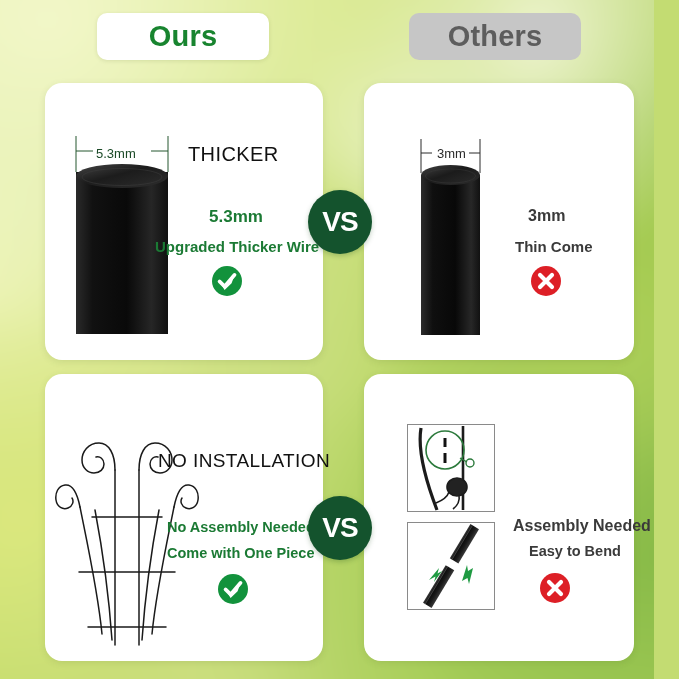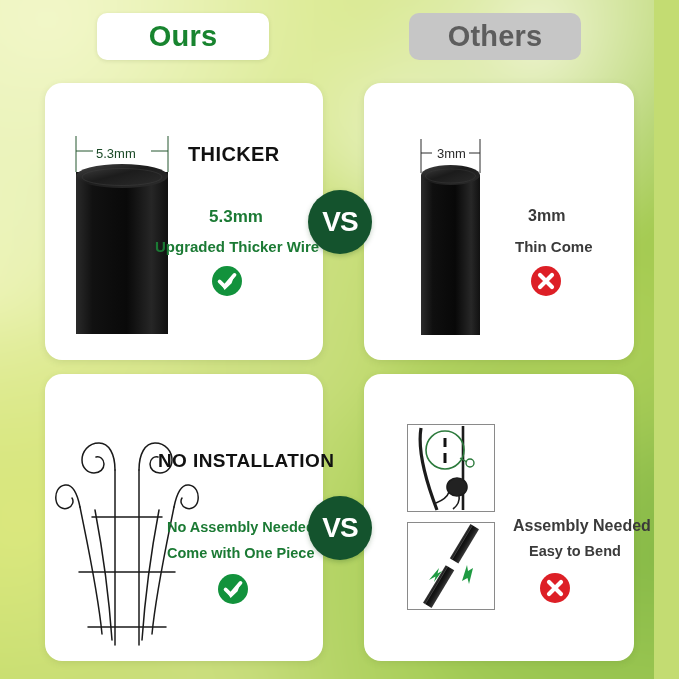--- a/index.html
+++ b/index.html
@@ -49,21 +49,21 @@
   .vs{position:absolute;width:64px;height:64px;border-radius:50%;
     background:#14532d;color:#fff;font-size:28px;font-weight:bold;
     display:flex;align-items:center;justify-content:center;
     letter-spacing:-1px;z-index:6;
     box-shadow:0 2px 5px rgba(20,70,20,.25);}
   #vs-top{left:308px;top:190px;}
   #vs-bottom{left:308px;top:496px;}
 
   
   .t{position:absolute;white-space:nowrap;}
-  .hdr-black{font-size:20px;font-weight:bold;color:#111;letter-spacing:.4px;}
+  .hdr-black{font-size:20px;font-weight:normal;color:#111;letter-spacing:.4px;}
   .grn{color:#1b7a34;font-weight:bold;}
   .gry{color:#3a3a3a;font-weight:bold;}
   .dim-lbl{font-size:13px;color:#1b4a27;}
 
   
   .badge{position:absolute;width:32px;height:32px;}
 
   svg{display:block;overflow:visible;}
 </style>
 </head>

